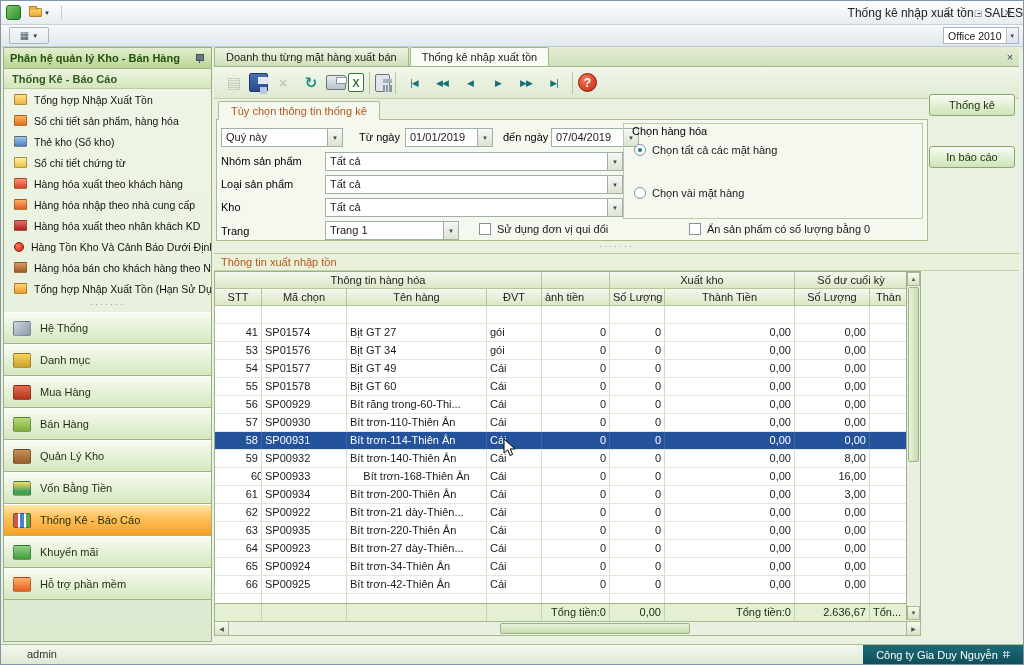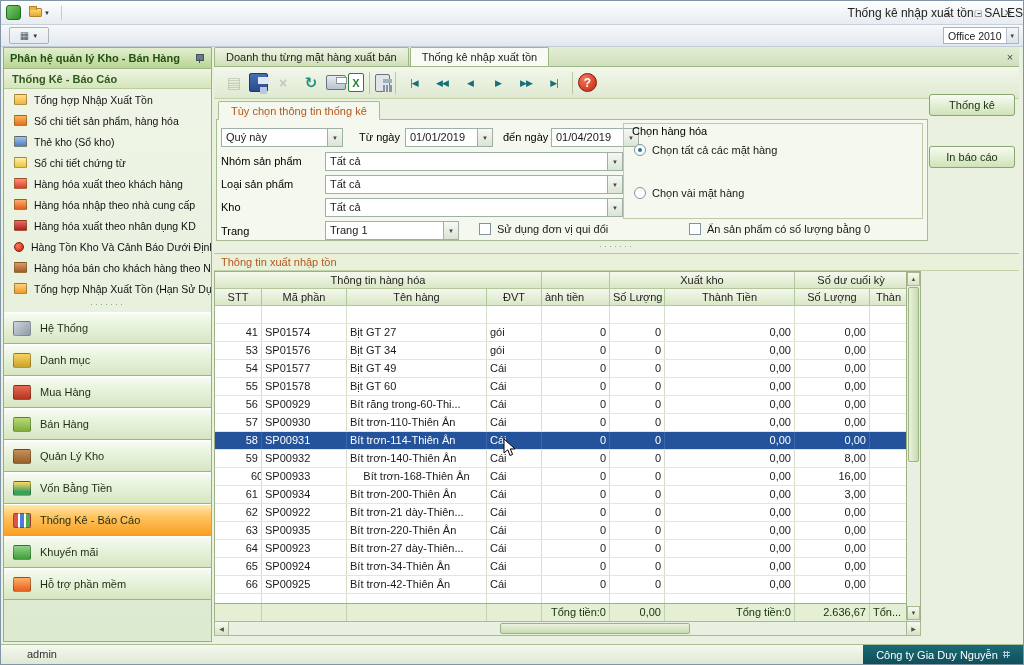--- a/index.html
+++ b/index.html
@@ -254,21 +254,21 @@
         <div class="sb-item">
           <span class="sbi export-customer-icon"></span>
           <span>Hàng hóa xuất theo khách hàng</span>
         </div>
         <div class="sb-item">
           <span class="sbi import-supplier-icon"></span>
           <span>Hàng hóa nhập theo nhà cung cấp</span>
         </div>
         <div class="sb-item">
           <span class="sbi export-staff-icon"></span>
-          <span>Hàng hóa xuất theo nhân dụng KD</span>
+          <span>Hàng hóa xuất theo nhân khách KD</span>
         </div>
         <div class="sb-item">
           <span class="sbi warning-icon"></span>
           <span>Hàng Tồn Kho Và Cảnh Báo Dưới Định Mức</span>
         </div>
         <div class="sb-item">
           <span class="sbi sales-icon"></span>
           <span>Hàng hóa bán cho khách hàng theo NVKD</span>
         </div>
         <div class="sb-item">
@@ -354,21 +354,21 @@
         <span class="cval">Quý này</span>
         <span class="cbtn">▼</span>
       </div>
       <span class="flabel" style="left:142px;top:11px;">Từ ngày</span>
       <div class="combo" style="left:188px;top:8px;width:88px;">
         <span class="cval">01/01/2019</span>
         <span class="cbtn">▼</span>
       </div>
       <span class="flabel" style="left:286px;top:11px;">đến ngày</span>
       <div class="combo" style="left:334px;top:8px;width:88px;">
-        <span class="cval">01/04/2019</span>
+        <span class="cval">07/04/2019</span>
         <span class="cbtn">▼</span>
       </div>
 
       <span class="flabel" style="left:4px;top:35px;">Nhóm sản phẩm</span>
       <div class="combo" style="left:108px;top:32px;width:298px;">
         <span class="cval">Tất cả</span>
         <span class="cbtn">▼</span>
       </div>
 
       <span class="flabel" style="left:4px;top:58px;">Loại sản phẩm</span>
@@ -420,21 +420,21 @@
 
     <div class="grid">
       <div class="g-grouprow" id="g-groups">
           <span class="gcell ac" style="width: 327px;">Thông tin hàng hóa</span>
           <span class="gcell ac" style="width: 68px;"></span>
           <span class="gcell ac" style="width: 185px;">Xuất kho</span>
           <span class="gcell ac" style="width: 113px;">Số dư cuối kỳ</span>
         </div>
       <div class="g-headrow" id="g-heads">
           <span class="gcell ac" style="width: 47px;">STT</span>
-          <span class="gcell ac" style="width: 85px;">Mã phần</span>
+          <span class="gcell ac" style="width: 85px;">Mã chọn</span>
           <span class="gcell ac" style="width: 140px;">Tên hàng</span>
           <span class="gcell ac" style="width: 55px;">ĐVT</span>
           <span class="gcell al" style="width: 68px;">ành tiền</span>
           <span class="gcell ac" style="width: 55px;">Số Lượng</span>
           <span class="gcell ac" style="width: 130px;">Thành Tiền</span>
           <span class="gcell ac" style="width: 75px;">Số Lượng</span>
           <span class="gcell ac" style="width: 38px;">Thàn</span>
         </div>
       <div class="g-body" id="g-body">
           <div class="grow">

